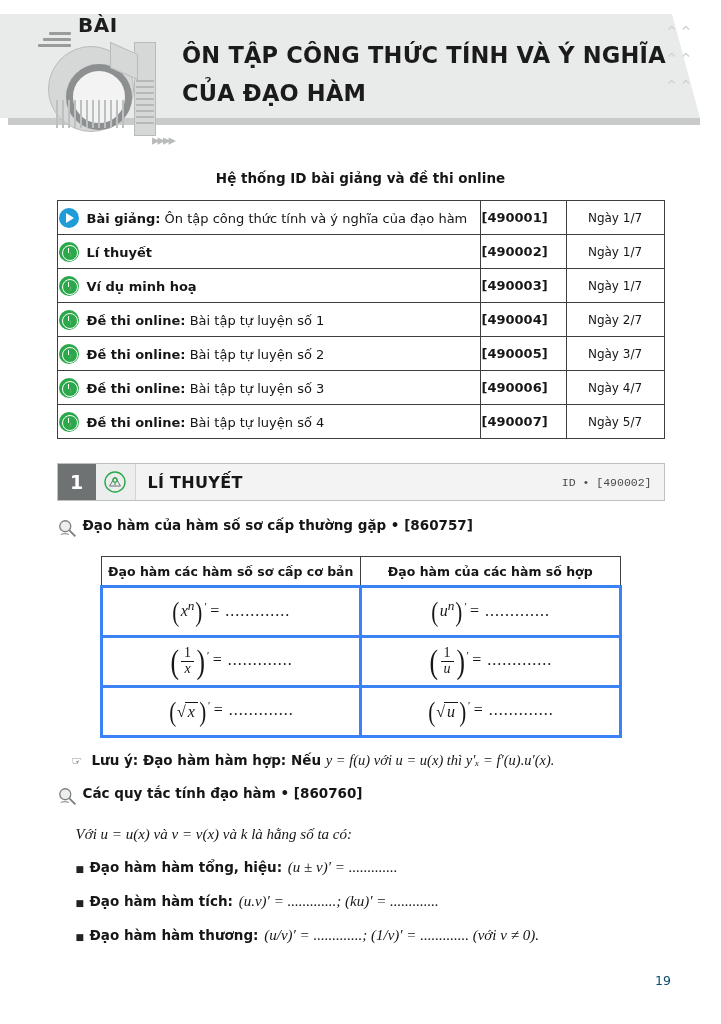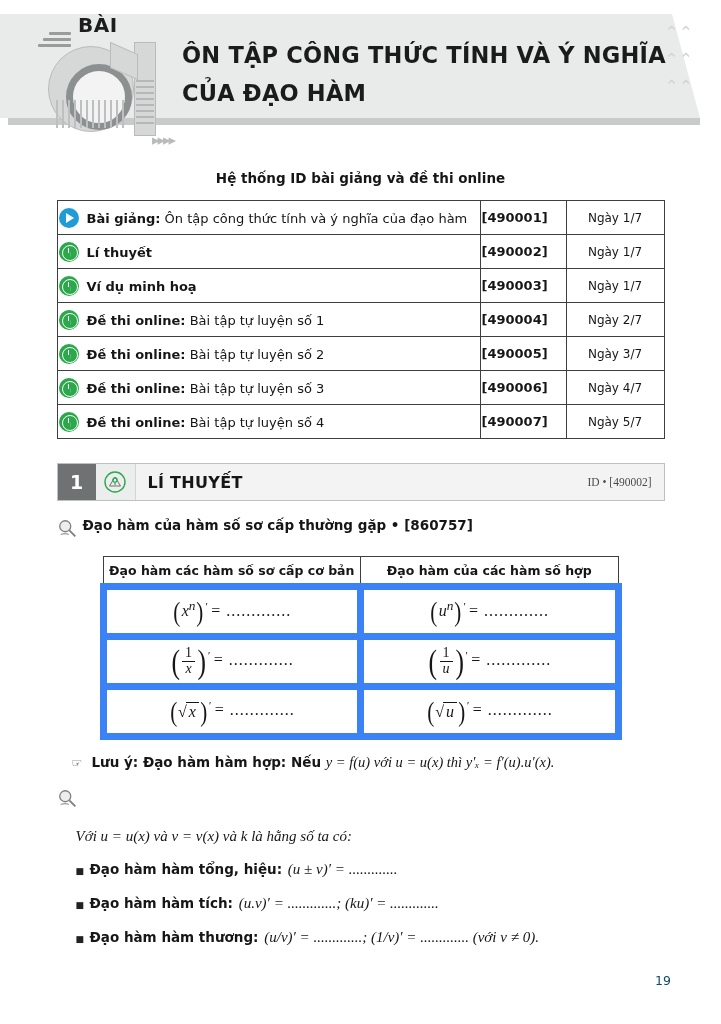--- a/index.html
+++ b/index.html
@@ -269,21 +269,21 @@
     padding-left: 12px;
     font-family: "DejaVu Sans", sans-serif;
     font-weight: bold;
     font-size: 16px;
     letter-spacing: 0.3px;
   }
   .sec-id {
     display: flex;
     align-items: center;
     padding-right: 12px;
-    font-family: Liberation Serif, serif;
+    font-family: Liberation Mono, monospace;
     font-size: 11.5px;
     color: #4a4a4a;
   }
 
   
   .sub {
     width: 608px;
     margin: 16px auto 0 auto;
     display: flex;
     align-items: flex-start;
@@ -306,21 +306,21 @@
     table-layout: fixed;
   }
   .f-table th {
     border: 1px solid #3e3e3e;
     height: 30px;
     font-family: "DejaVu Sans", sans-serif;
     font-weight: bold;
     font-size: 12.5px;
   }
   .f-table td {
-    border: 7px solid #3b82f6;
+    border: 3px solid #3b82f6;
     height: 50px;
     text-align: center;
     vertical-align: middle;
     font-size: 16px;
   }
   .mth { font-family: "Liberation Serif", serif; }
   .it { font-style: italic; }
   .dots { letter-spacing: 1px; }
   .frac {
     display: inline-block;
@@ -582,20 +582,21 @@
 </div>
 
 <div class="sub">
   <div class="sub-ico">
     <svg width="22" height="22" viewBox="0 0 24 24">
       <circle cx="9" cy="9" r="6" fill="#eceded" stroke="#7c7f7f" stroke-width="1.4"></circle>
       <path d="M13.5 13.5 L20 20" stroke="#7c7f7f" stroke-width="2"></path>
       <path d="M4 18 q5 -2 9 0" fill="none" stroke="#9a9c9c" stroke-width="1.2"></path>
     </svg>
   </div>
+  <div class="sub-text">Các quy tắc tính đạo hàm • [860760]</div>
 </div>
 
 <div class="para mth it">Với u = u(x) và v = v(x) và k là hằng số ta có:</div>
 
 <div class="bullet-row">
   <div class="sq">■</div>
   <div>
     <span class="bold-sans">Đạo hàm hàm tổng, hiệu:</span>
     <span class="mth it lead">(u ± v)′ = .............</span>
   </div>

